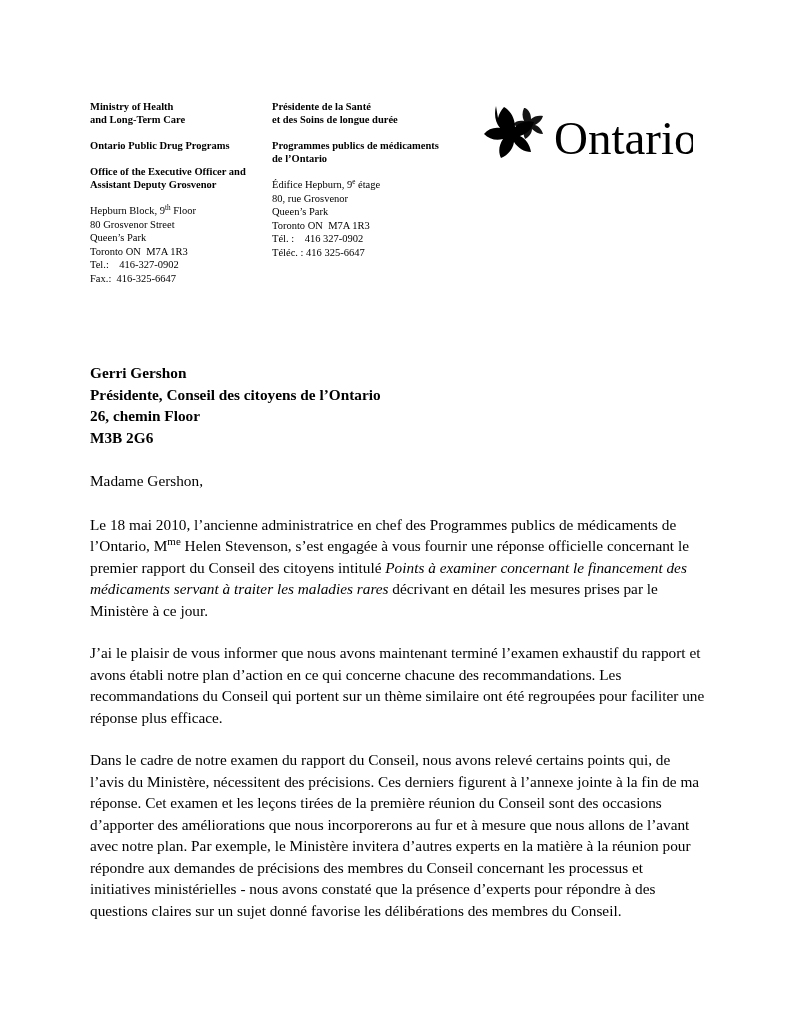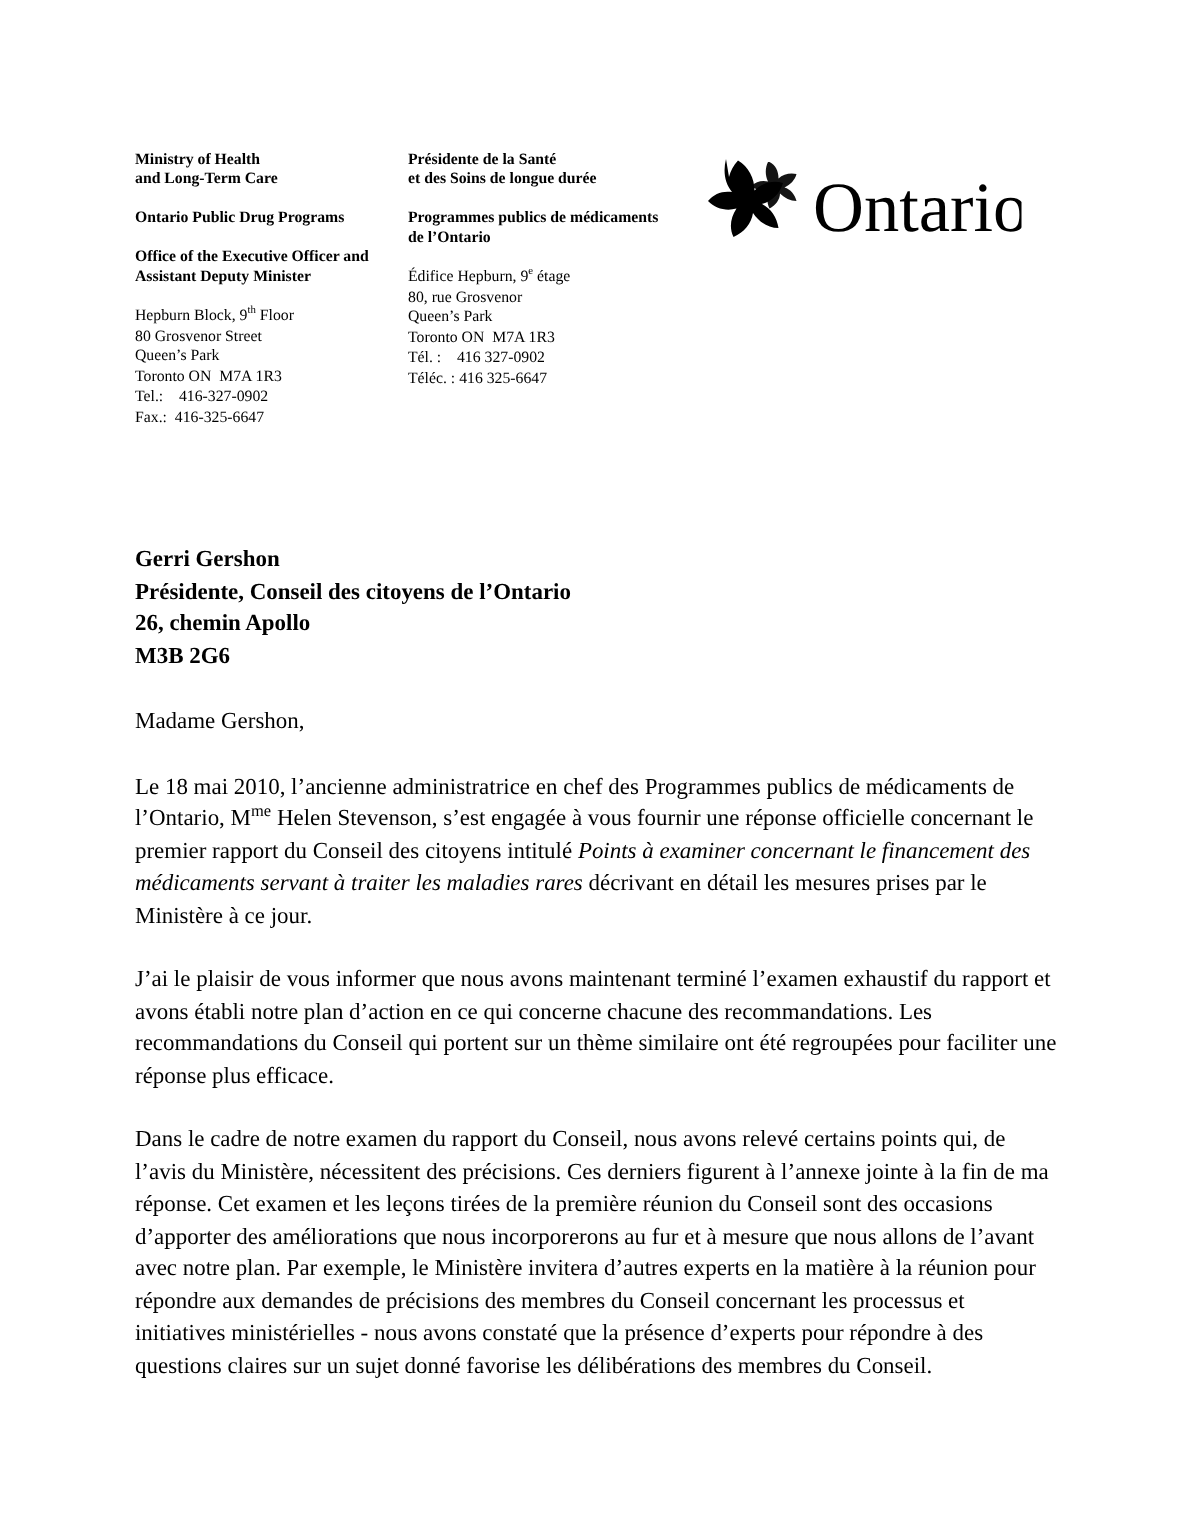--- a/index.html
+++ b/index.html
@@ -56,21 +56,21 @@
     font-weight: normal;
     font-size: 10.5px;
     line-height: 13.5px;
   }
   .lh-line { display: block; white-space: pre; }
   sup { font-size: 7.2px; vertical-align: super; line-height: 0; }
 
   
   .logo {
     position: absolute;
-    left: 466px;
+    left: 478px;
     top: 98px;
     width: 215px;
     height: 78px;
   }
   .logo svg { display: block; }
 
   
   .letter {
     position: absolute;
     left: 90px;
@@ -107,21 +107,21 @@
           <span class="lh-line">Ministry of Health</span>
           <span class="lh-line">and Long-Term Care</span>
         </div>
 
         <div class="lh-block">
           <span class="lh-line">Ontario Public Drug Programs</span>
         </div>
 
         <div class="lh-block">
           <span class="lh-line">Office of the Executive Officer and</span>
-          <span class="lh-line">Assistant Deputy Minister</span>
+          <span class="lh-line">Assistant Deputy Grosvenor</span>
         </div>
 
         <div class="lh-block addr">
           <span class="lh-line">Hepburn Block, 9<sup>th</sup> Floor</span>
           <span class="lh-line">80 Grosvenor Street</span>
           <span class="lh-line">Queen’s Park</span>
           <span class="lh-line">Toronto ON  M7A 1R3</span>
           <span class="lh-line">Tel.:    416-327-0902</span>
           <span class="lh-line">Fax.:  416-325-6647</span>
         </div>
@@ -163,21 +163,21 @@
       </g>
       <text x="76" y="56" font-family="Liberation Serif, serif" font-size="47" fill="#000000">Ontario</text>
     </svg>
   </div>
 
   <div class="letter">
 
     <div class="addr-block">
       <div>Gerri Gershon</div>
       <div>Présidente, Conseil des citoyens de l’Ontario</div>
-      <div>26, chemin Apollo</div>
+      <div>26, chemin Floor</div>
       <div>M3B 2G6</div>
     </div>
 
     <div class="salutation">Madame Gershon,</div>
 
     <p class="para"><span>Le 18 mai 2010, l’ancienne administratrice en chef des Programmes publics de médicaments de l’Ontario, M</span><sup class="tiny-sup">me</sup><span> Helen Stevenson, s’est engagée à vous fournir une réponse officielle concernant le premier rapport du Conseil des citoyens intitulé </span><em>Points à examiner concernant le financement des médicaments servant à traiter les maladies rares</em><span> décrivant en détail les mesures prises par le Ministère à ce jour.</span></p>
 
     <p class="para">J’ai le plaisir de vous informer que nous avons maintenant terminé l’examen exhaustif du rapport et avons établi notre plan d’action en ce qui concerne chacune des recommandations. Les recommandations du Conseil qui portent sur un thème similaire ont été regroupées pour faciliter une réponse plus efficace.</p>
 
     <p class="para">Dans le cadre de notre examen du rapport du Conseil, nous avons relevé certains points qui, de l’avis du Ministère, nécessitent des précisions. Ces derniers figurent à l’annexe jointe à la fin de ma réponse. Cet examen et les leçons tirées de la première réunion du Conseil sont des occasions d’apporter des améliorations que nous incorporerons au fur et à mesure que nous allons de l’avant avec notre plan. Par exemple, le Ministère invitera d’autres experts en la matière à la réunion pour répondre aux demandes de précisions des membres du Conseil concernant les processus et initiatives ministérielles -  nous avons constaté que la présence d’experts pour répondre à des questions claires sur un sujet donné favorise les délibérations des membres du Conseil.</p>

